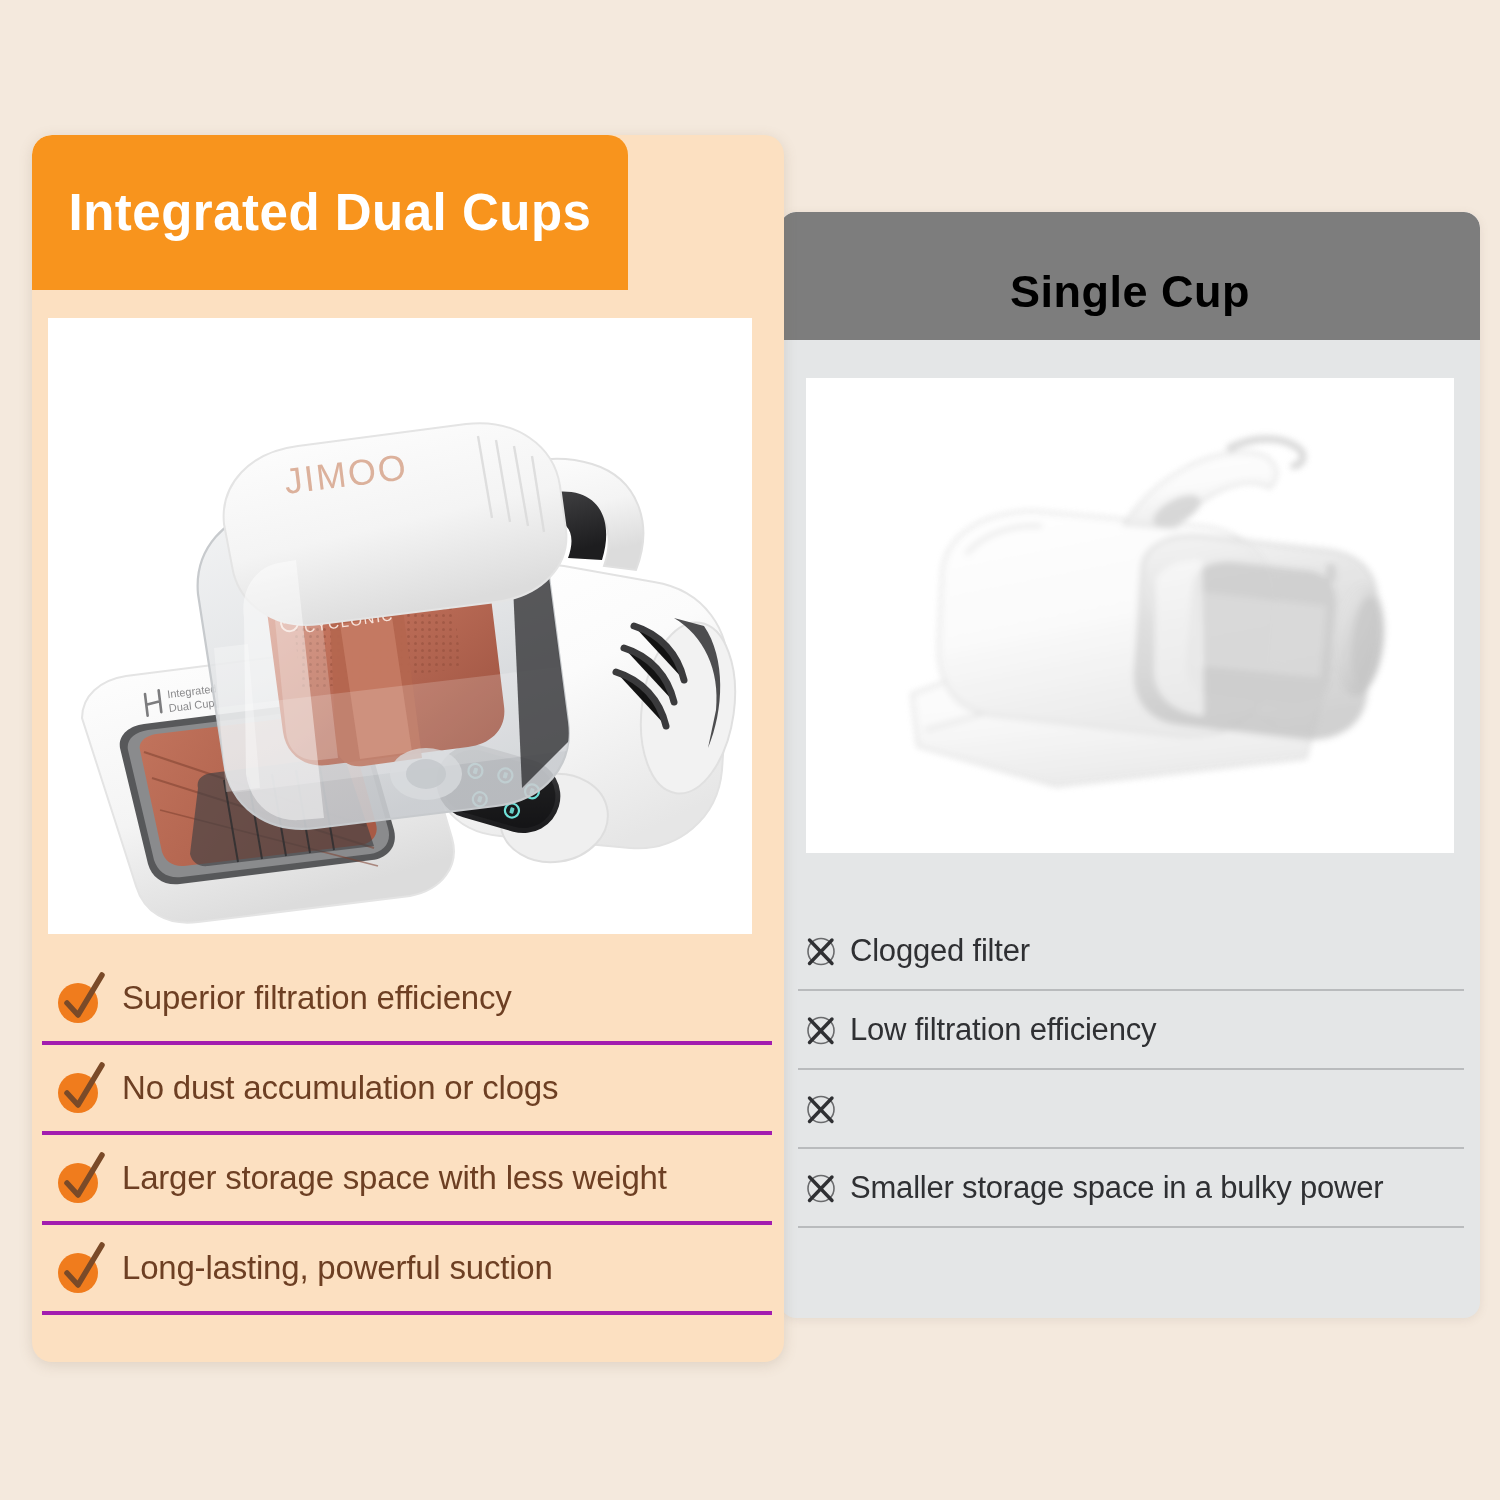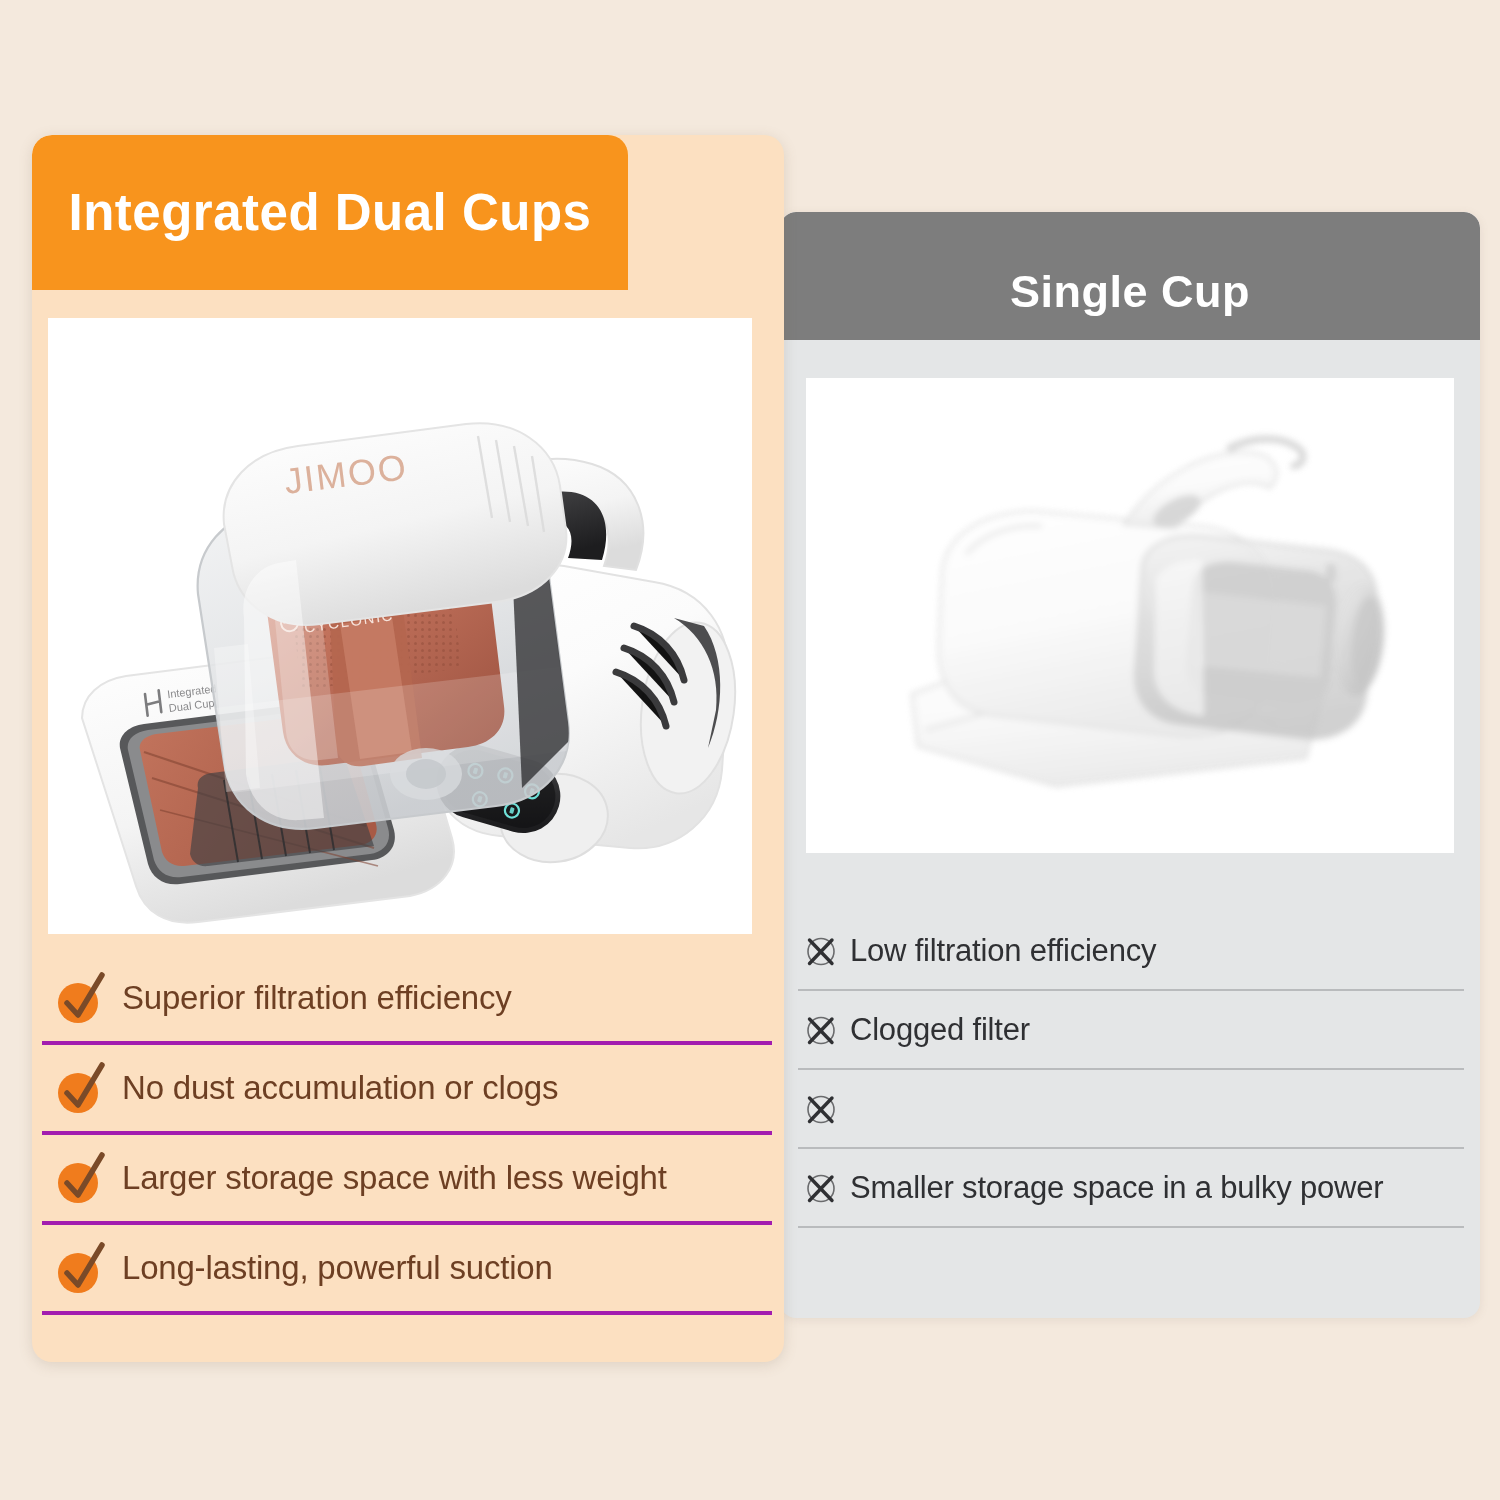--- a/index.html
+++ b/index.html
@@ -42,21 +42,21 @@
     left: 0; top: 0;
     width: 700px;
     height: 128px;
     background: #7d7d7d;
     border-radius: 16px 16px 0 0;
     display: flex;
     align-items: center;
     justify-content: center;
   }
   .header-right .title {
-    color: #ffffff;
+    color: #000000;
     font-size: 45px;
     font-weight: bold;
     letter-spacing: 0.5px;
     line-height: 1;
     margin-top: 30px;
   }
 
   .photo-right {
     position: absolute;
     left: 26px;
@@ -221,29 +221,29 @@
       </svg>
     </div>
 
     <div class="list-right">
       <div class="row-r">
         <svg class="x-icon" viewBox="0 0 34 34">
           <circle cx="17" cy="17.5" r="13" fill="none" stroke="#6a6b6d" stroke-width="1.6"></circle>
           <line x1="5.5" y1="6" x2="28" y2="29.5" stroke="#2f3033" stroke-width="3.4" stroke-linecap="round"></line>
           <line x1="28" y1="6" x2="5.5" y2="29.5" stroke="#2f3033" stroke-width="3.4" stroke-linecap="round"></line>
         </svg>
-        <span class="lbl">Low filtration efficiency</span>
+        <span class="lbl">Clogged filter</span>
       </div>
       <div class="row-r">
         <svg class="x-icon" viewBox="0 0 34 34">
           <circle cx="17" cy="17.5" r="13" fill="none" stroke="#6a6b6d" stroke-width="1.6"></circle>
           <line x1="5.5" y1="6" x2="28" y2="29.5" stroke="#2f3033" stroke-width="3.4" stroke-linecap="round"></line>
           <line x1="28" y1="6" x2="5.5" y2="29.5" stroke="#2f3033" stroke-width="3.4" stroke-linecap="round"></line>
         </svg>
-        <span class="lbl">Clogged filter</span>
+        <span class="lbl">Low filtration efficiency</span>
       </div>
       <div class="row-r">
         <svg class="x-icon" viewBox="0 0 34 34">
           <circle cx="17" cy="17.5" r="13" fill="none" stroke="#6a6b6d" stroke-width="1.6"></circle>
           <line x1="5.5" y1="6" x2="28" y2="29.5" stroke="#2f3033" stroke-width="3.4" stroke-linecap="round"></line>
           <line x1="28" y1="6" x2="5.5" y2="29.5" stroke="#2f3033" stroke-width="3.4" stroke-linecap="round"></line>
         </svg>
       </div>
       <div class="row-r">
         <svg class="x-icon" viewBox="0 0 34 34">

